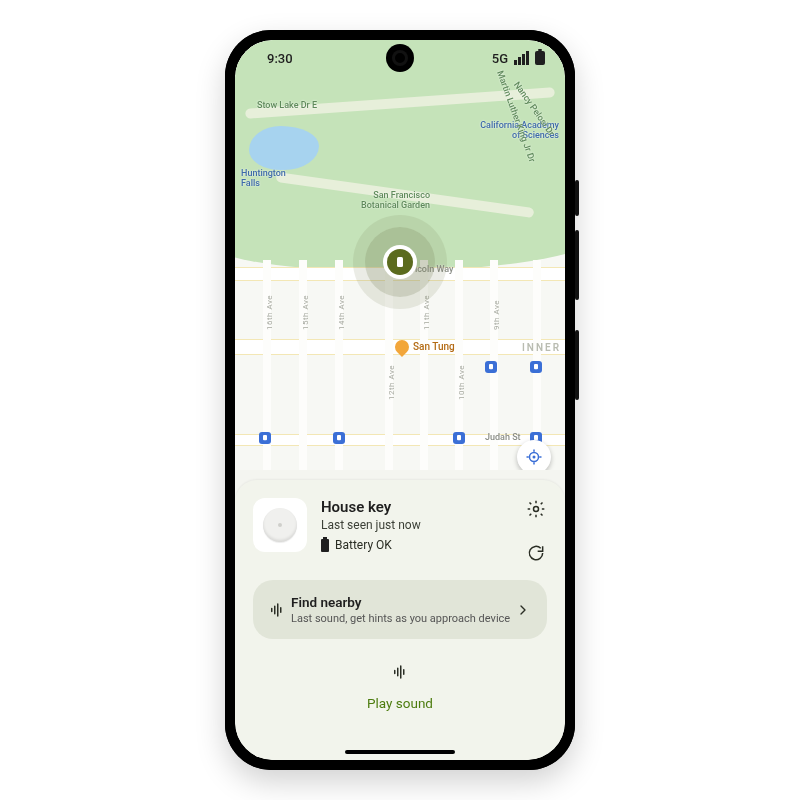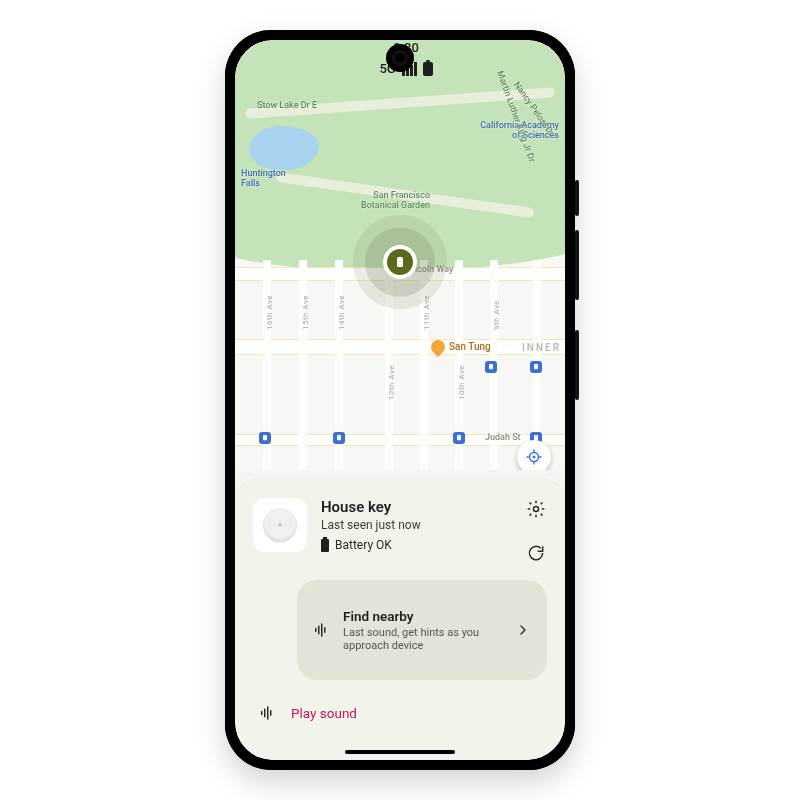--- a/index.html
+++ b/index.html
@@ -24,21 +24,21 @@
   .camera {
     position:absolute; top:10px; left:50%; transform:translateX(-50%);
     width:16px; height:16px; background:#000; border-radius:50%;
     box-shadow: 0 0 0 3px #111 inset, 0 0 0 6px #000;
     z-index:50;
   }
   
   .status {
     position:absolute; top:0; left:12px; right:0; height:36px; z-index:40;
     display:flex; align-items:center; justify-content:space-between;
-    padding:0 20px; color:#1f1f1f; font-size:13px; font-weight:500;flex-direction:column;
+    padding:0 20px; color:#1f1f1f; font-size:13px; font-weight:500;
   }
   .status .right { display:flex; align-items:center; gap:6px; }
   .sig { display:inline-flex; align-items:flex-end; gap:1px; }
   .sig i { width:3px; background:#1f1f1f; display:inline-block; }
   .sig i:nth-child(1){height:5px} .sig i:nth-child(2){height:8px} .sig i:nth-child(3){height:11px} .sig i:nth-child(4){height:14px}
   .batt { width:10px; height:14px; background:#1f1f1f; border-radius:2px; position:relative; }
   .batt::before { content:""; position:absolute; top:-2px; left:3px; width:4px; height:2px; background:#1f1f1f; border-radius:1px; }
   
   .map { position:absolute; top:0; left:0; right:0; height:430px; background:#f7f8f4; overflow:hidden; }
   .park { position:absolute; left:-30px; right:-40px; top:-40px; height:270px; background:#c5e3b9; border-bottom-left-radius:40% 30px; border-bottom-right-radius:50% 40px; }
@@ -75,29 +75,29 @@
   .device-info { flex:1; min-width:0; }
   .device-info h2 { font-size:15px; font-weight:600; color:#1f1f1f; }
   .sub { font-size:12px; color:#3c4037; margin-top:2px; }
   .batt-row { display:flex; align-items:center; gap:6px; margin-top:6px; font-size:12px; color:#2a2d24; }
   .batt-row .b { width:8px; height:13px; background:#1f1f1f; border-radius:1px; position:relative; }
   .batt-row .b::before { content:""; position:absolute; top:-2px; left:2px; width:4px; height:2px; background:#1f1f1f; }
   .side-actions { display:flex; flex-direction:column; gap:22px; align-items:center; }
   .iconbtn { width:22px; height:22px; display:flex; align-items:center; justify-content:center; color:#2a2d24; }
   .iconbtn svg { width:20px; height:20px; fill:none; stroke:#2a2d24; stroke-width:1.8; }
   
-  .card { margin-top:16px; background:#e1e5d8; border-radius:20px; padding:28px 14px; display:flex; align-items:center; gap:12px;margin-left:44px; }
+  .card { margin-top:16px; background:#e1e5d8; border-radius:20px; padding:14px 14px; display:flex; align-items:center; gap:4px; }
   .card .lead { width:20px; display:flex; justify-content:center; }
   .card .body { flex:1; }
   .card h3 { font-size:13.5px; font-weight:600; color:#1f1f1f; }
   .card p  { font-size:11px; color:#555; margin-top:2px; }
   .chev { width:18px; color:#2a2d24; }
   
   .list { margin-top:10px; }
-  .li { display:flex; align-items:center; gap:14px; padding:14px 4px; font-size:13.5px; color:#be185d; }
+  .li { display:flex; align-items:center; gap:14px; padding:14px 4px; font-size:13.5px; color:#4d7c0f;flex-direction:column; }
   .li .ic { width:20px; display:flex; justify-content:center; }
   
   .home { position:absolute; bottom:6px; left:50%; transform:translateX(-50%); width:110px; height:4px; background:#000; border-radius:3px; z-index:60; }
   svg { display:block; }
 </style>
 </head>
 <body>
 
 <div class="stage">
   <div class="phone">
@@ -154,21 +154,21 @@
         <span class="area-label" style="right:4px; top:302px;">INNER</span>
 
         <span class="vlabel" style="left:30px; top:290px;">16th Ave</span>
         <span class="vlabel" style="left:66px; top:290px;">15th Ave</span>
         <span class="vlabel" style="left:102px; top:290px;">14th Ave</span>
         <span class="vlabel" style="left:152px; top:360px;">12th Ave</span>
         <span class="vlabel" style="left:187px; top:290px;">11th Ave</span>
         <span class="vlabel" style="left:222px; top:360px;">10th Ave</span>
         <span class="vlabel" style="left:257px; top:290px;">9th Ave</span>
 
-        <div class="poi" style="left:160px; top:300px;margin-left:36px;">
+        <div class="poi" style="left:160px; top:300px;">
           <span class="pin"></span><span>San Tung</span>
         </div>
 
         <div class="transit" style="left:24px; top:392px;">
             <svg viewBox="0 0 24 24">
               <rect x="6" y="3" width="12" height="16" rx="3"></rect>
             </svg>
           </div>
         <div class="transit" style="left:98px; top:392px;">
             <svg viewBox="0 0 24 24">

